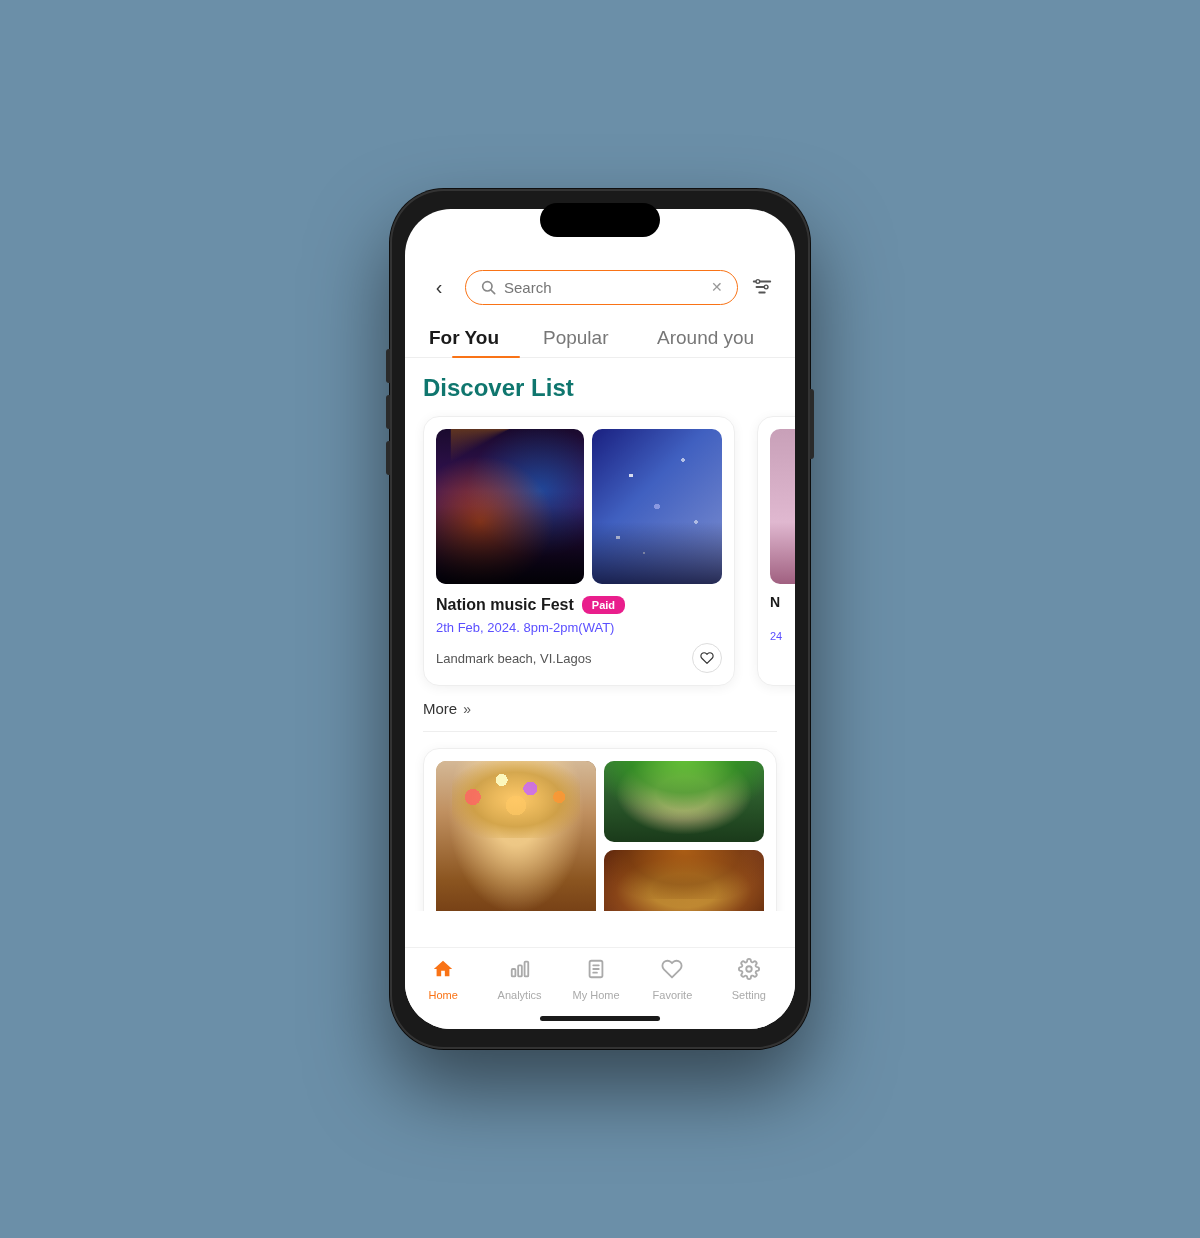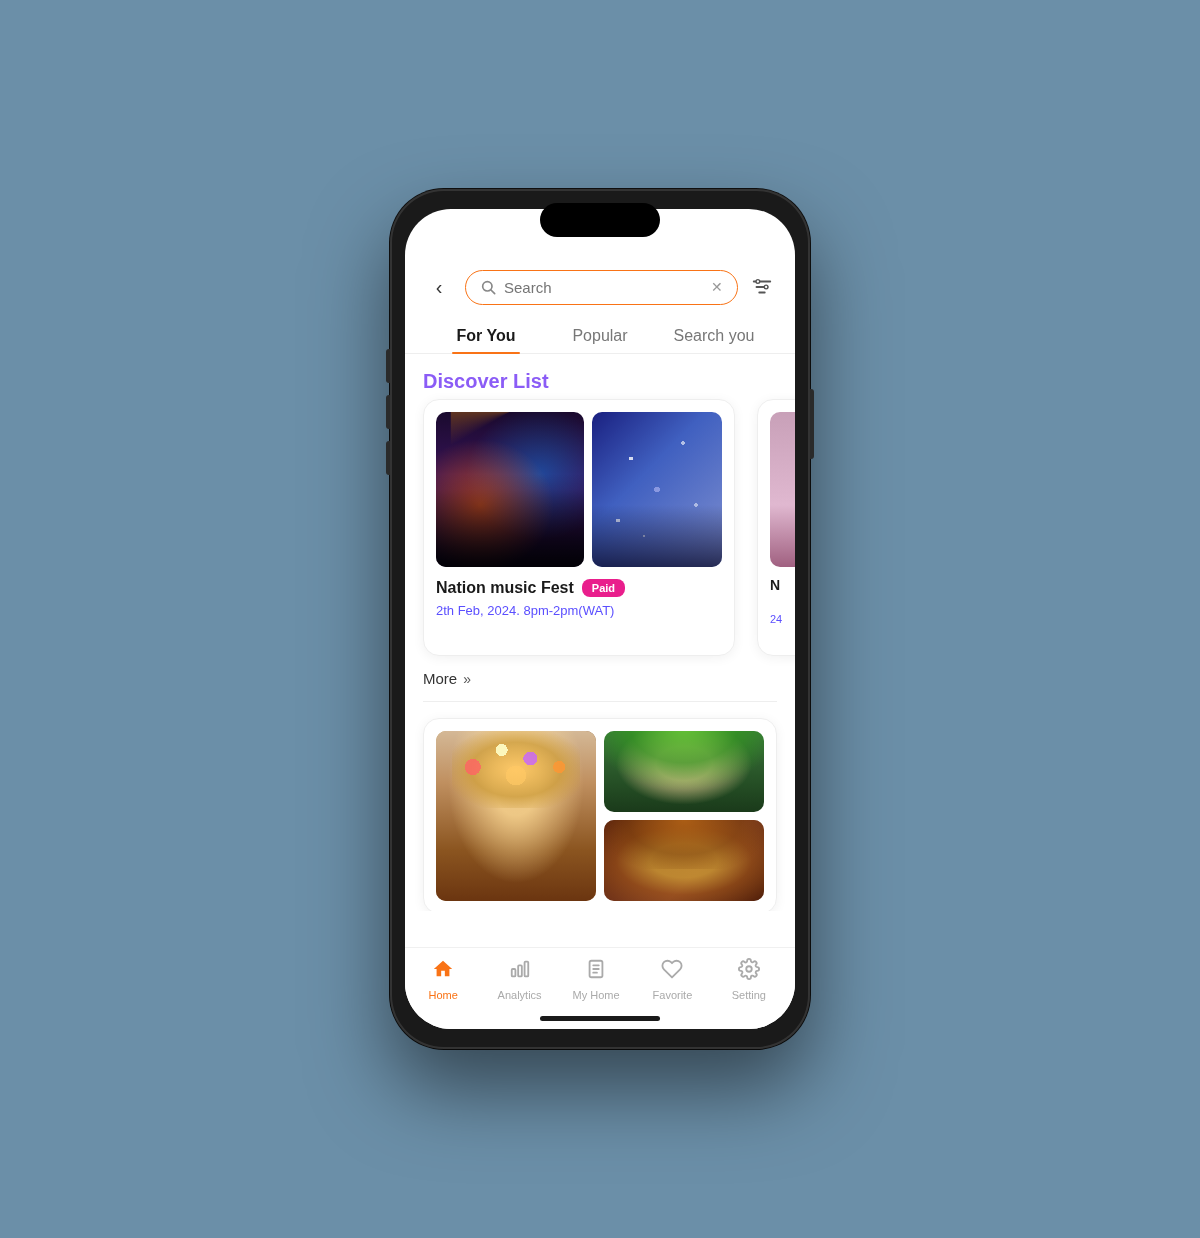--- a/index.html
+++ b/index.html
@@ -131,23 +131,23 @@
     .tabs {
       display: flex;
       align-items: center;
       padding: 0 24px;
       border-bottom: 1px solid #eee;
       margin-bottom: 16px;
     }
 
     .tab {
       flex: 1;
-      text-align: center;
+      text-align: left;
       padding: 8px 0;
-      font-size: 16px;
+      font-size: 19px;
       color: #777;
       cursor: pointer;
       position: relative;
     }
 
     .tab.active {
       color: #1a1a1a;
       font-weight: 600;
     }
 
@@ -166,24 +166,24 @@
     .main-scroll {
       flex: 1;
       overflow-y: auto;
       padding: 0 18px;
       scrollbar-width: none;
     }
     .main-scroll::-webkit-scrollbar { display: none; }
 
     
     .section-title {
-      font-size: 20px;
+      font-size: 24px;
       font-weight: 700;
-      color: #8b5cf6;
-      margin-bottom: 6px;
+      color: #0f766e;
+      margin-bottom: 14px;
     }
 
     
     .discover-cards {
       display: flex;
       gap: 22px;
       overflow-x: visible;
     }
 
     .event-card {
@@ -290,21 +290,21 @@
       color: #fff;
       font-size: 11px;
       font-weight: 600;
       padding: 3px 10px;
       border-radius: 8px;
     }
 
     .card-date {
       font-size: 13px;
       color: #5b4fff;
-      margin-bottom: 25px;
+      margin-bottom: 8px;
     }
 
     .card-location-row {
       display: flex;
       align-items: center;
       justify-content: space-between;
     }
 
     .card-location {
       font-size: 13px;
@@ -622,21 +622,21 @@
       </div>
 
       <div class="tabs">
         <div class="tab active">
           <span>For You</span>
         </div>
         <div class="tab">
           <span>Popular</span>
         </div>
         <div class="tab">
-          <span>Search you</span>
+          <span>Around you</span>
         </div>
       </div>
 
       <div class="main-scroll">
 
         <div>
           <div class="section-title">Discover List</div>
 
           <div class="discover-cards">
 
@@ -654,20 +654,28 @@
                   <div class="confetti-effect"></div>
                   <div class="crowd-bottom"></div>
                 </div>
               </div>
 
               <div class="card-title-row">
                 <span class="card-title">Nation music Fest</span>
                 <span class="paid-badge">Paid</span>
               </div>
               <div class="card-date">2th Feb, 2024.  8pm-2pm(WAT)</div>
+              <div class="card-location-row">
+                <span class="card-location">Landmark beach, VI.Lagos</span>
+                <div class="heart-icon">
+                  <svg width="14" height="14" viewBox="0 0 24 24" fill="none" stroke="#333" stroke-width="2" stroke-linecap="round" stroke-linejoin="round">
+                    <path d="M20.84 4.61a5.5 5.5 0 0 0-7.78 0L12 5.67l-1.06-1.06a5.5 5.5 0 0 0-7.78 7.78L12 21.23l8.84-8.84a5.5 5.5 0 0 0 0-7.78z"></path>
+                  </svg>
+                </div>
+              </div>
             </div>
 
             <div class="event-card-partial">
               <div class="card-img-partial">
                 <div class="partial-content"></div>
               </div>
               <div class="partial-title">N</div>
               <div class="partial-date">24</div>
             </div>
 

